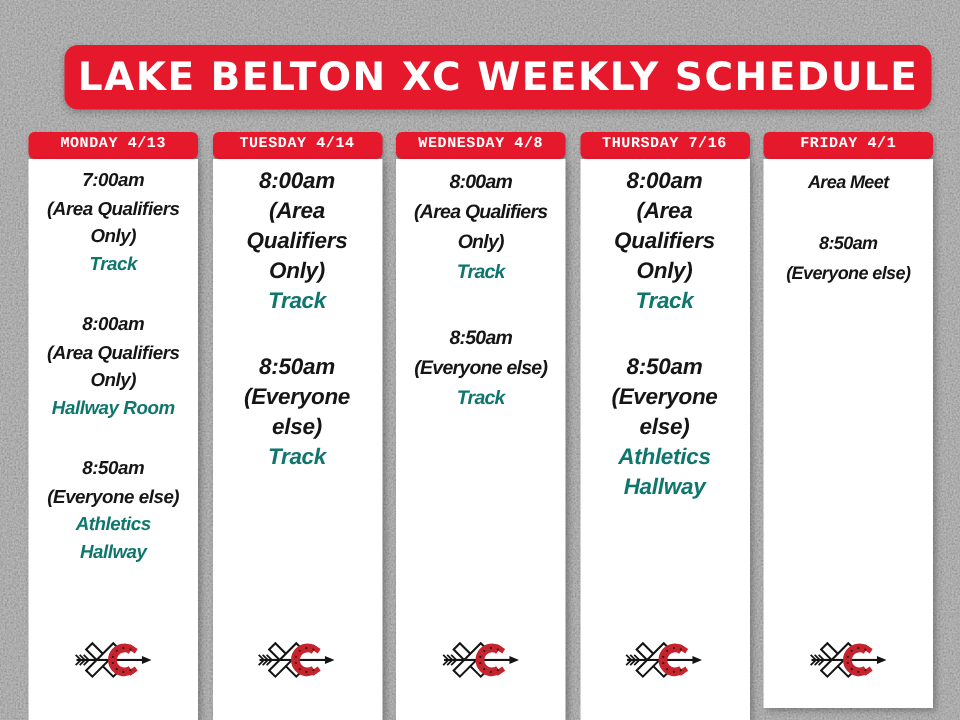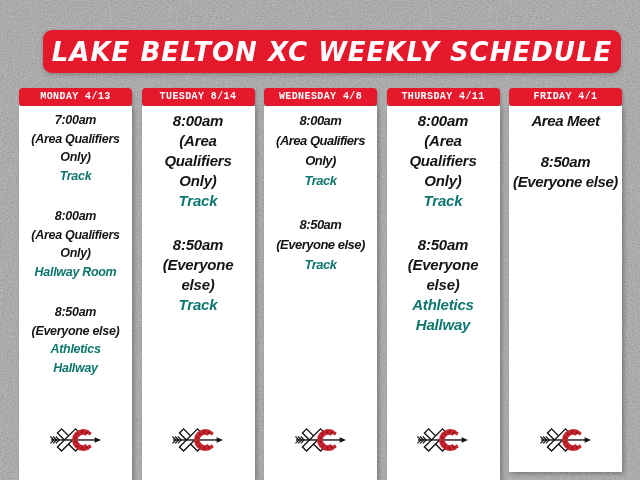--- a/index.html
+++ b/index.html
@@ -8,21 +8,21 @@
     font-family:"Liberation Sans",sans-serif;background:#9f9f9f;
   }
   .bg-texture{position:absolute;left:0;top:0;width:640px;height:480px;display:block;}
   .banner{
     position:absolute;left:43px;top:30px;width:578px;height:43px;
     background:#e5182c;border-radius:9px;display:flex;align-items:center;justify-content:center;
     box-shadow:0 2px 4px rgba(30,30,30,.25);
   }
   .banner-text{
     font-family:"DejaVu Sans",sans-serif;font-weight:bold;font-size:26px;
-    color:#ffffff;letter-spacing:1px;white-space:nowrap;font-style:italic;
+    color:#ffffff;letter-spacing:1px;white-space:nowrap;
   }
   .columns{
     position:absolute;left:19px;top:88px;width:603px;
     display:flex;justify-content:space-between;align-items:flex-start;
   }
   .col{width:113px;display:flex;flex-direction:column;}
   .col-header{
     height:18px;line-height:18px;border-radius:4px;background:#e5182c;color:#fff;
     font-family:Liberation Mono, monospace;font-weight:bold;font-size:10px;
     letter-spacing:.4px;text-align:center;white-space:nowrap;
@@ -36,21 +36,21 @@
   .c4 .card{height:366px;}
   .line{
     text-align:center;white-space:nowrap;color:#151515;
     font-family:"Liberation Sans",sans-serif;font-weight:bold;font-style:italic;
   }
   .line.red{color:#0f766e;}
   .c0 .line{font-size:12.5px;line-height:18.5px;letter-spacing:-.3px;}
   .c1 .line{font-size:15px;line-height:20px;letter-spacing:-.2px;}
   .c2 .line{font-size:13px;line-height:20px;letter-spacing:-.5px;}
   .c3 .line{font-size:15px;line-height:20px;letter-spacing:-.2px;}
-  .c4 .line{font-size:15px;line-height:20px;letter-spacing:-.4px;}
+  .c4 .line{font-size:12px;line-height:20px;letter-spacing:-.4px;}
   .block{margin-bottom:24px;}
   .c0 .block{margin-bottom:22px;}
   .c4 .block{margin-bottom:21px;}
   .xc-logo{
     position:absolute;left:50%;top:318px;transform:translateX(-50%);
     width:54px;height:33px;display:block;
   }
 </style>
 </head>
 <body>
@@ -120,21 +120,21 @@
           <circle cx="53.4" cy="41.5" r="1.3"></circle>
           <circle cx="61.7" cy="44.9" r="1.3"></circle>
           <circle cx="70.5" cy="43.0" r="1.3"></circle>
         </g>
         <polygon points="85,25 97,30 85,35" fill="#141414"></polygon>
       </svg>
     </div>
   </div>
 
   <div class="col c1">
-    <div class="col-header">TUESDAY 8/14</div>
+    <div class="col-header">TUESDAY 4/14</div>
     <div class="card">
       <div class="blocks">
             <div class="block">
               <div class="line">8:00am</div>
               <div class="line">(Area</div>
               <div class="line">Qualifiers</div>
               <div class="line">Only)</div>
               <div class="line red">Track</div>
             </div>
             <div class="block">
@@ -212,21 +212,21 @@
           <circle cx="53.4" cy="41.5" r="1.3"></circle>
           <circle cx="61.7" cy="44.9" r="1.3"></circle>
           <circle cx="70.5" cy="43.0" r="1.3"></circle>
         </g>
         <polygon points="85,25 97,30 85,35" fill="#141414"></polygon>
       </svg>
     </div>
   </div>
 
   <div class="col c3">
-    <div class="col-header">THURSDAY 4/11</div>
+    <div class="col-header">THURSDAY 7/16</div>
     <div class="card">
       <div class="blocks">
             <div class="block">
               <div class="line">8:00am</div>
               <div class="line">(Area</div>
               <div class="line">Qualifiers</div>
               <div class="line">Only)</div>
               <div class="line red">Track</div>
             </div>
             <div class="block">

